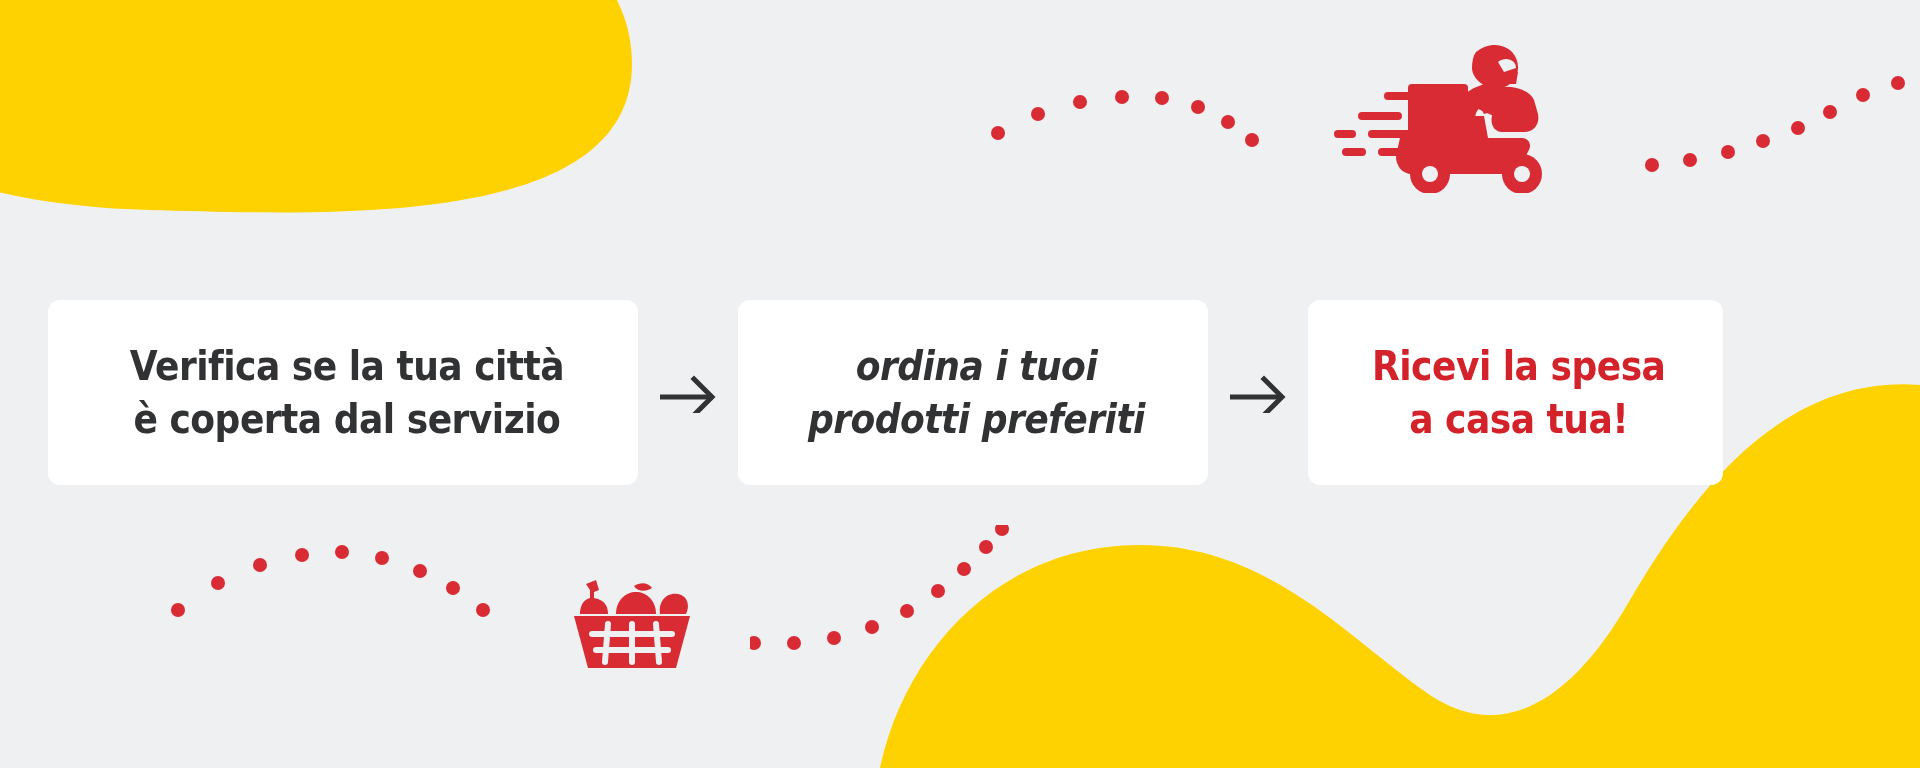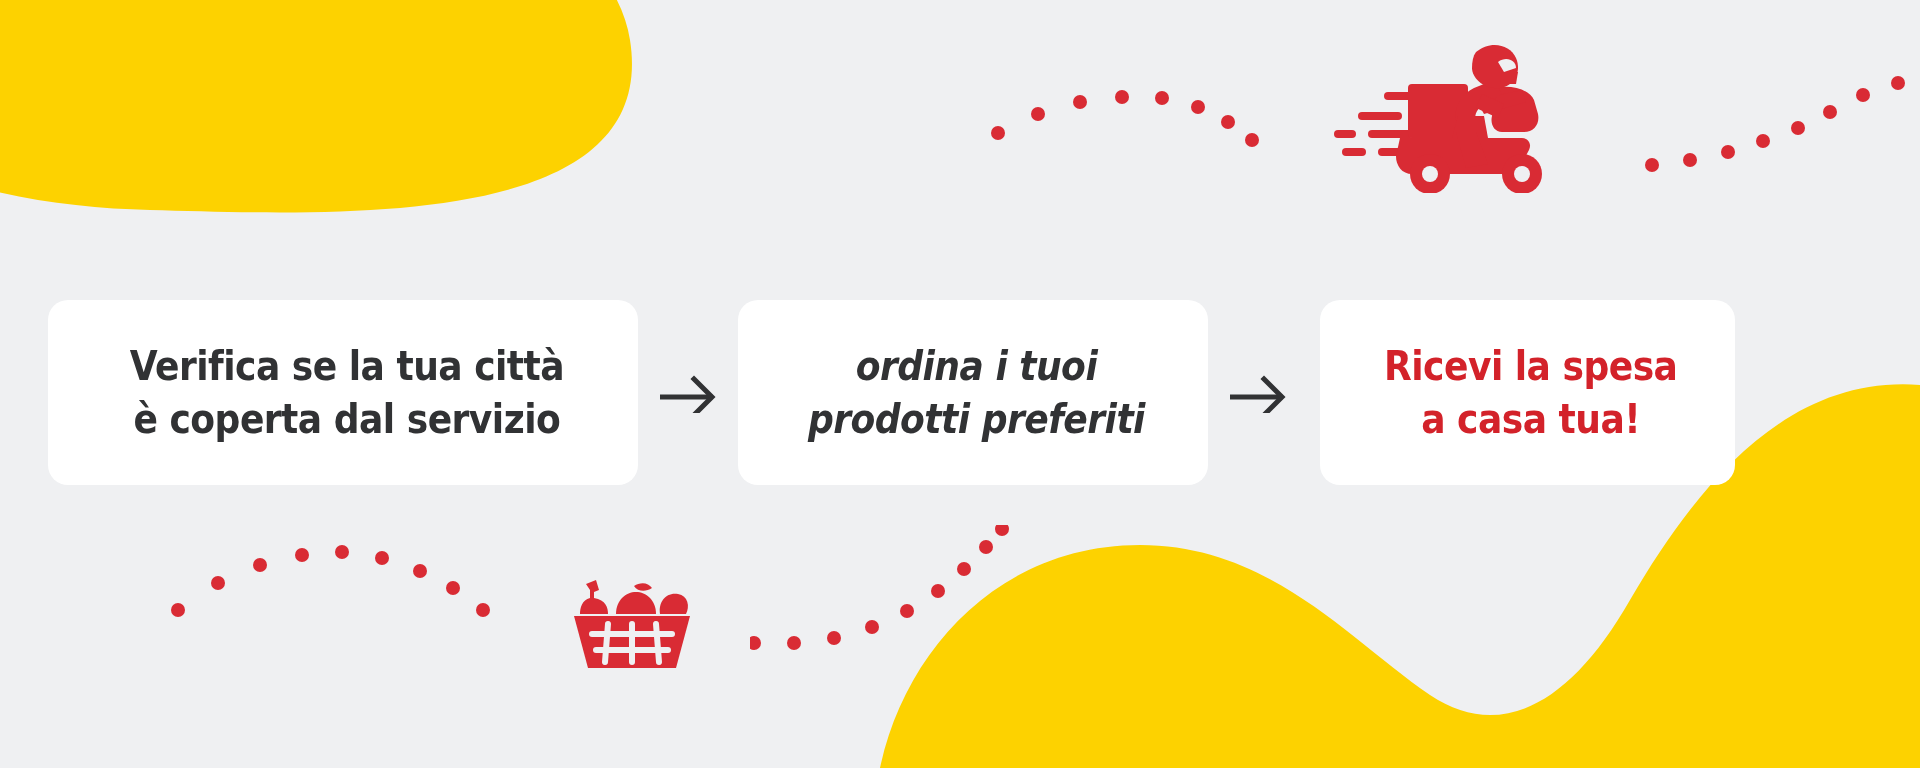--- a/index.html
+++ b/index.html
@@ -30,42 +30,42 @@
     width: 1920px;
     height: 185px;
     display: flex;
     align-items: center;
     justify-content: flex-start;
     padding-left: 48px;
     box-sizing: border-box;
   }
   .card {
     background: #ffffff;
-    border-radius: 20px;
+    border-radius: 12px;
     display: flex;
     align-items: center;
     justify-content: center;
     text-align: center;
     box-sizing: border-box;
     height: 185px;
     padding-left: 7px;
   }
   .card-text {
     font-family: "DejaVu Sans", sans-serif;
     font-weight: bold;
     font-size: 41px;
     line-height: 1.27;
     letter-spacing: -0.6px;
     white-space: pre-line;
     transform: scaleX(0.88);
     transform-origin: center center;
   }
   .card-1 { width: 590px; }
   .card-2 { width: 470px; font-style: italic; }
-  .card-3 { width: 415px; margin-left: 12px; }
+  .card-3 { width: 415px; }
   .card-1 .card-text, .card-2 .card-text { color: #313234; }
   .card-3 .card-text { color: #d3222a; }
 
   .arrow {
     width: 100px;
     height: 185px;
     display: flex;
     align-items: center;
     justify-content: center;
     flex: 0 0 auto;

